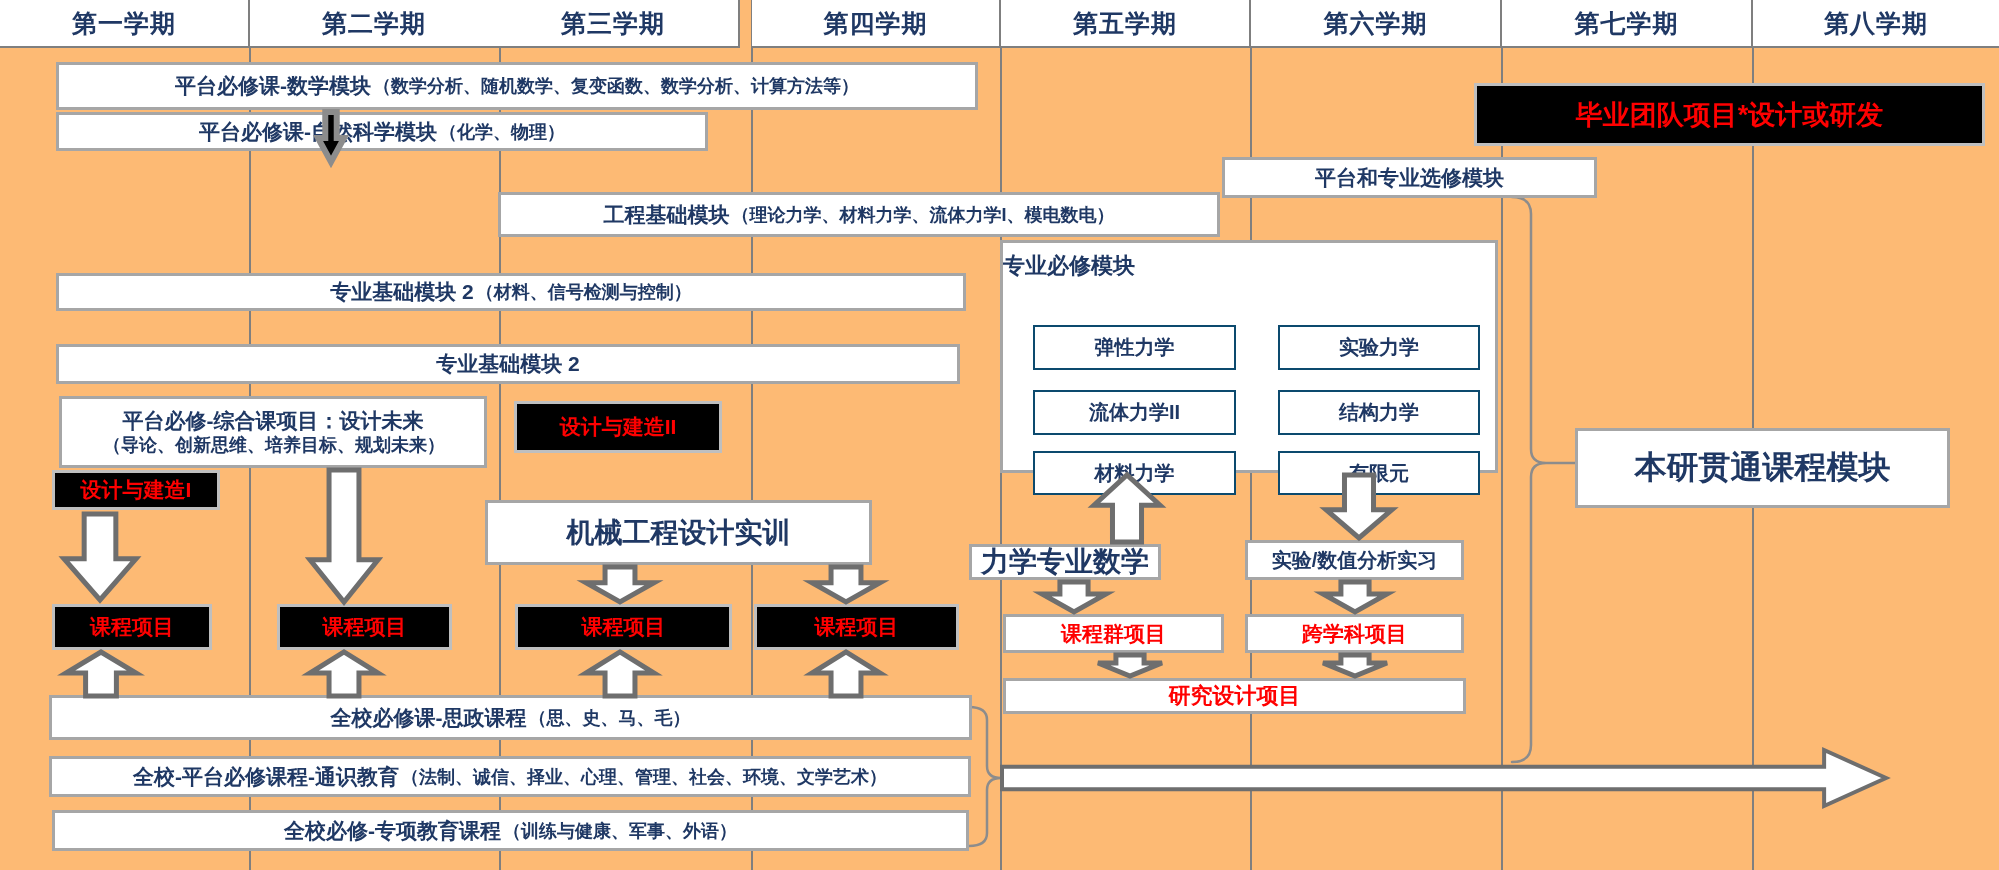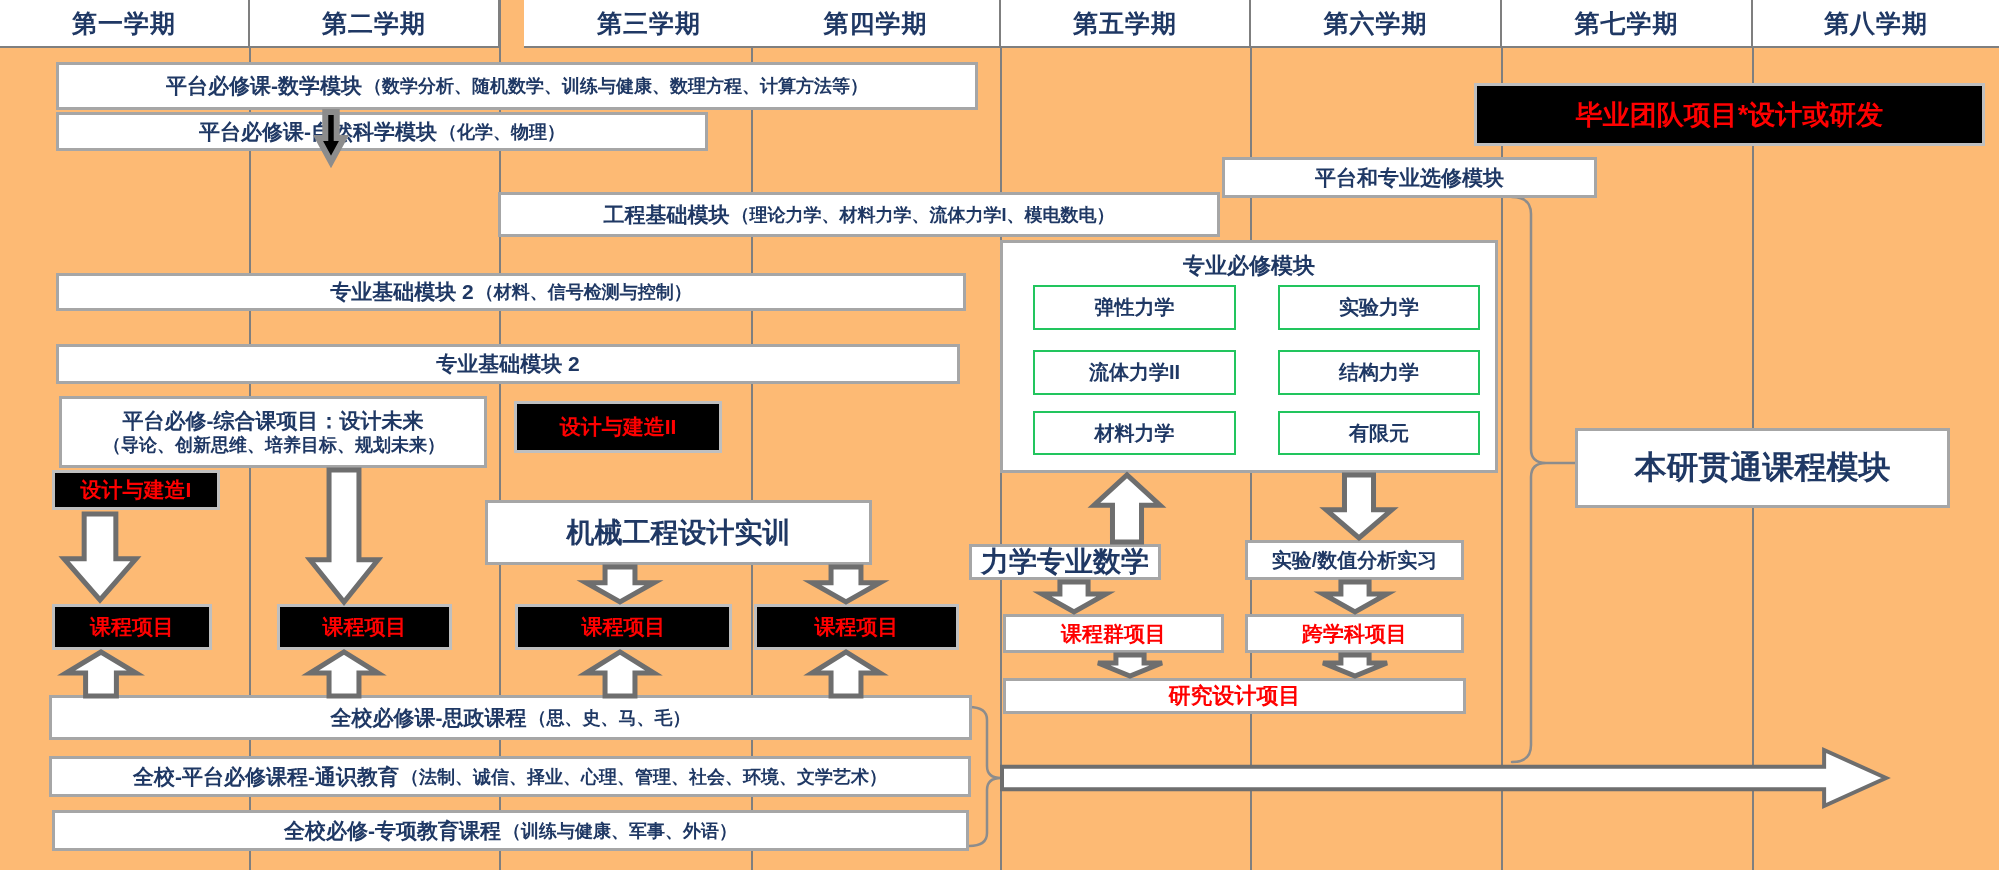--- a/index.html
+++ b/index.html
@@ -25,27 +25,27 @@
     display:flex;align-items:center;justify-content:center;z-index:3;
     color:#f00;font-weight:bold;white-space:nowrap;
   }
   .box .m{font-size:21px;}
   .box .s{font-size:18px;margin-left:2px;}
   .redtxt{color:#f00;}
   .panel{
     position:absolute;background:#fff;border:3px solid #a6a6a6;box-sizing:border-box;z-index:3;
   }
   .panel .ptitle{
-    position:absolute;top:8px;left:0;width:100%;text-align:center;
+    position:absolute;top:8px;left:0;width:100%;text-align:left;
     color:#1f3864;font-weight:bold;font-size:22px;
   }
   .ibox{
-    position:absolute;background:#fff;border:2px solid #22c55e;box-sizing:border-box;
+    position:absolute;background:#fff;border:2px solid #0c4a6e;box-sizing:border-box;
     display:flex;align-items:center;justify-content:center;
-    color:#1f3864;font-weight:bold;font-size:20px;
+    color:#1f3864;font-weight:bold;font-size:20px;margin-top:40px;
   }
   svg.arr{position:absolute;z-index:4;overflow:visible;}
   svg.braces{position:absolute;left:0;top:0;z-index:2;}
   .twoline{flex-direction:column;line-height:1.25;}
 </style>
 </head>
 <body>
 
 <div id="canvas">
 
@@ -62,42 +62,42 @@
     <path d="M1546,463 L1575,463" fill="none" stroke="#8c8c8c" stroke-width="2.5"></path>
     <path d="M969,707 Q987,707 987,720 L987,766 Q987,778 1001,778 Q987,778 987,790 L987,833 Q987,846 969,846" fill="none" stroke="#8c8c8c" stroke-width="2.5" stroke-linecap="round"></path>
   </svg>
 
   <div class="hdr div" style="left:0;width:250px">
       <span>第一学期</span>
     </div>
   <div class="hdr div" style="left:250px;width:250px">
       <span>第二学期</span>
     </div>
-  <div class="hdr div" style="left:524px;width:252px">
+  <div class="hdr div" style="left:488px;width:252px">
       <span>第三学期</span>
     </div>
   <div class="hdr div" style="left:752px;width:249px">
       <span>第四学期</span>
     </div>
   <div class="hdr div" style="left:1001px;width:250px">
       <span>第五学期</span>
     </div>
   <div class="hdr div" style="left:1251px;width:251px">
       <span>第六学期</span>
     </div>
   <div class="hdr div" style="left:1502px;width:251px">
       <span>第七学期</span>
     </div>
   <div class="hdr" style="left:1753px;width:246px">
       <span>第八学期</span>
     </div>
 
   <div class="box" style="left:56px;top:62px;width:922px;height:48px">
     <span class="m">平台必修课-数学模块</span>
-    <span class="s">（数学分析、随机数学、训练与健康、数理方程、计算方法等）</span>
+    <span class="s">（数学分析、随机数学、复变函数、数学分析、计算方法等）</span>
   </div>
 
   <div class="box" style="left:56px;top:112px;width:652px;height:39px">
     <span class="m">平台必修课-自然科学模块</span>
     <span class="s">（化学、物理）</span>
   </div>
 
   <svg class="arr" style="left:318px;top:112px" width="26" height="50" viewBox="0 0 100 100" preserveAspectRatio="none">
     <polygon points="28,0 72,0 72,52 100,52 50,100 0,52 28,52" fill="#000" stroke="#8c8c8c" stroke-width="6" vector-effect="non-scaling-stroke"></polygon>
   </svg>

